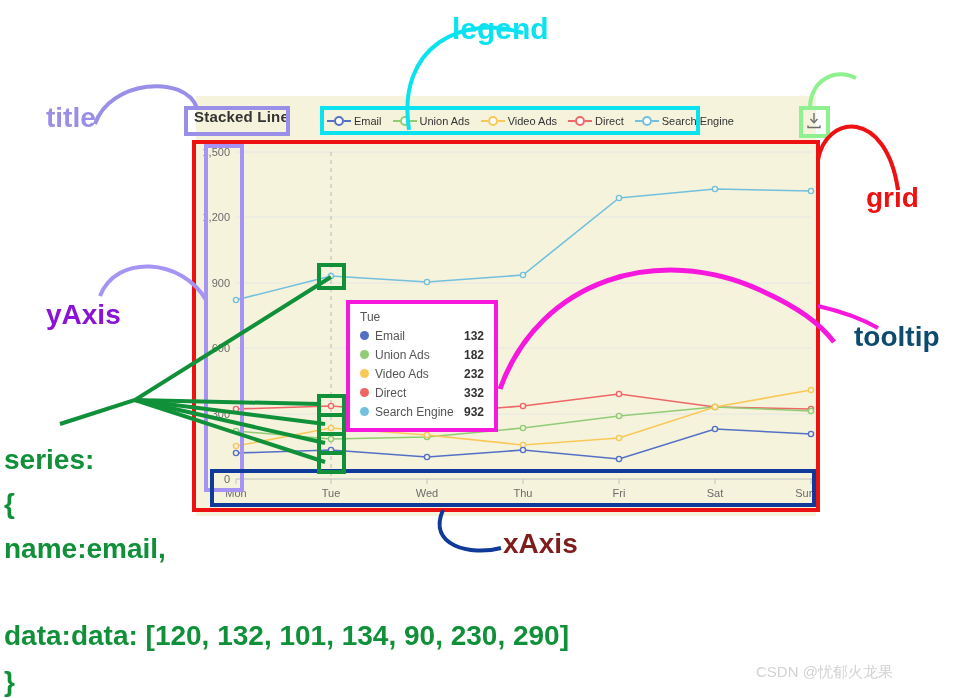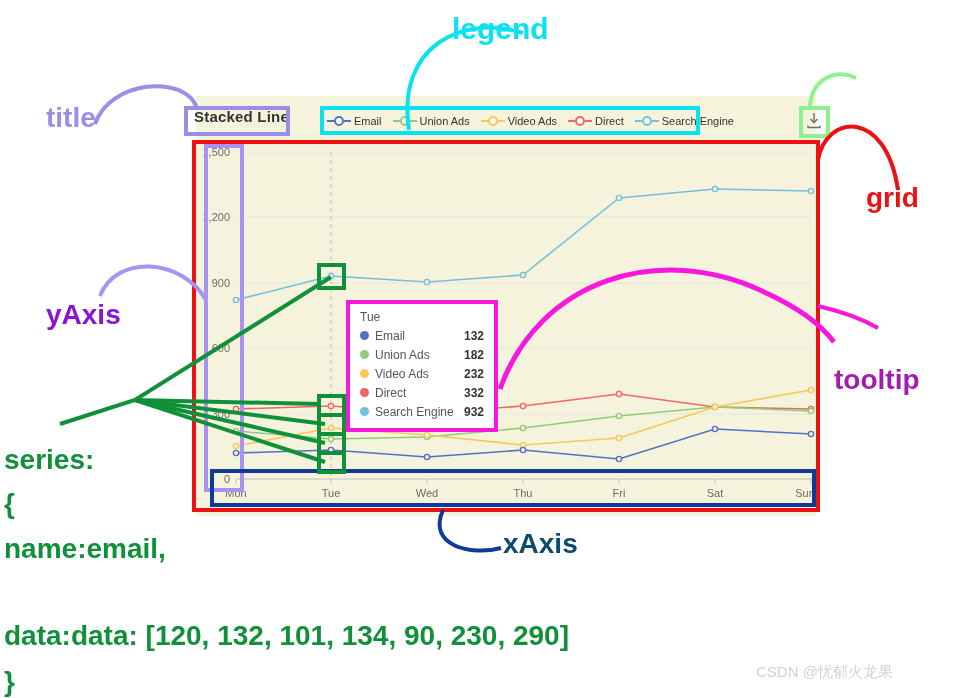--- a/index.html
+++ b/index.html
@@ -29,23 +29,23 @@
   .toolbox{
     position:absolute;left:803px;top:110px;width:22px;height:22px;
   }
 
   
   .anno{position:absolute;font-weight:bold;white-space:nowrap;}
   #anno-title{left:46px;top:102px;font-size:28px;color:#9a8fe8;}
   #anno-legend{left:452px;top:12px;font-size:30px;color:#0ae2f0;text-align:right;}
   #anno-toolbox{left:832px;top:76px;font-size:29px;color:#8ef08e;}
   #anno-grid{left:866px;top:182px;font-size:28px;color:#ee1111;}
-  #anno-tooltip{left:834px;top:321px;font-size:28px;color:#a21caf;margin-top:43px;}
+  #anno-tooltip{left:854px;top:321px;font-size:28px;color:#0c4a6e;}
   #anno-yaxis{left:46px;top:299px;font-size:28px;color:#8a13d6;}
-  #anno-xaxis{left:503px;top:528px;font-size:28px;color:#0c4a6e;}
+  #anno-xaxis{left:503px;top:528px;font-size:28px;color:#7f1d1d;}
 
   .code{position:absolute;left:4px;font-weight:bold;color:#11903a;white-space:nowrap;margin-top:16px;}
   #code-1{top:428px;font-size:28px;}
   #code-2{top:472px;font-size:28px;}
   #code-3{top:517px;font-size:28px;}
   #code-4{top:561px;font-size:28px;}
   #code-5{top:604px;font-size:28px;}
   #code-6{top:650px;font-size:28px;}
 
   .watermark{

